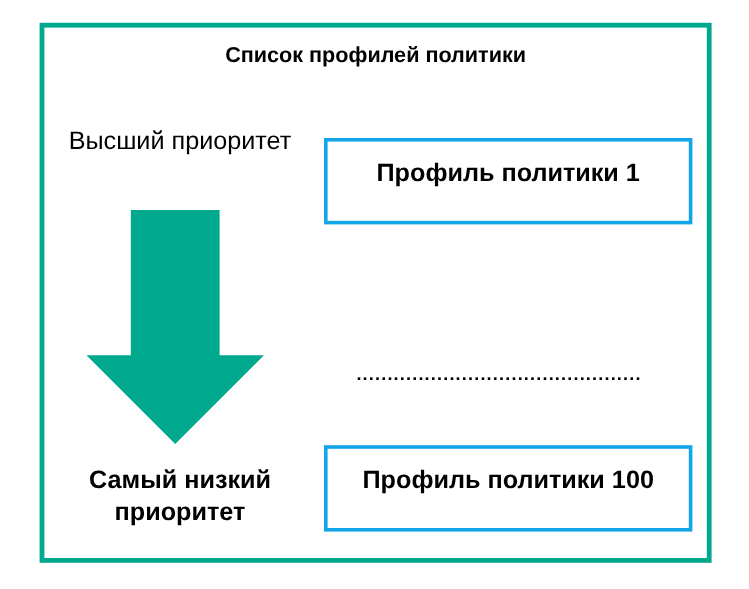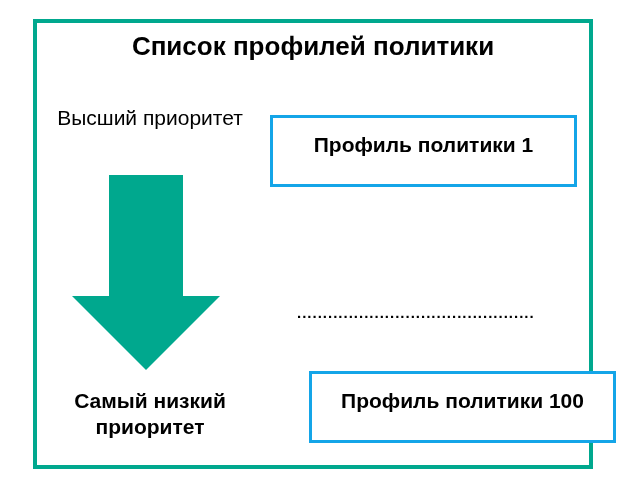--- a/index.html
+++ b/index.html
@@ -25,21 +25,21 @@
     border: 4px solid #00A88E;
     box-sizing: border-box;
     background: #ffffff;
   }
   .title {
     position: absolute;
     left: 33px;
     top: 33px;
     width: 560px;
     text-align: center;
-    font-size: 26px;
+    font-size: 18px;
     font-weight: bold;
     line-height: 26px;
     white-space: nowrap;
   }
   .priority-label {
     position: absolute;
     text-align: center;
     font-size: 21px;
     font-weight: normal;
     line-height: 26px;
@@ -75,21 +75,21 @@
     display: flex;
     align-items: center;
     justify-content: center;
     padding-bottom: 13px;
     font-size: 21px;
     font-weight: bold;
     white-space: nowrap;
   }
   .profile-box.p1 { top: 115px; }
   .profile-box.p2 { top: 214px; }
-  .profile-box.p100 { top: 371px; margin-left: 39px; }
+  .profile-box.p100 { top: 371px; }
   .ellipsis {
     position: absolute;
     left: 297px;
     top: 303px;
     width: 260px;
     font-size: 15px;
     font-weight: bold;
     letter-spacing: 1px;
     line-height: 20px;
     white-space: nowrap;

